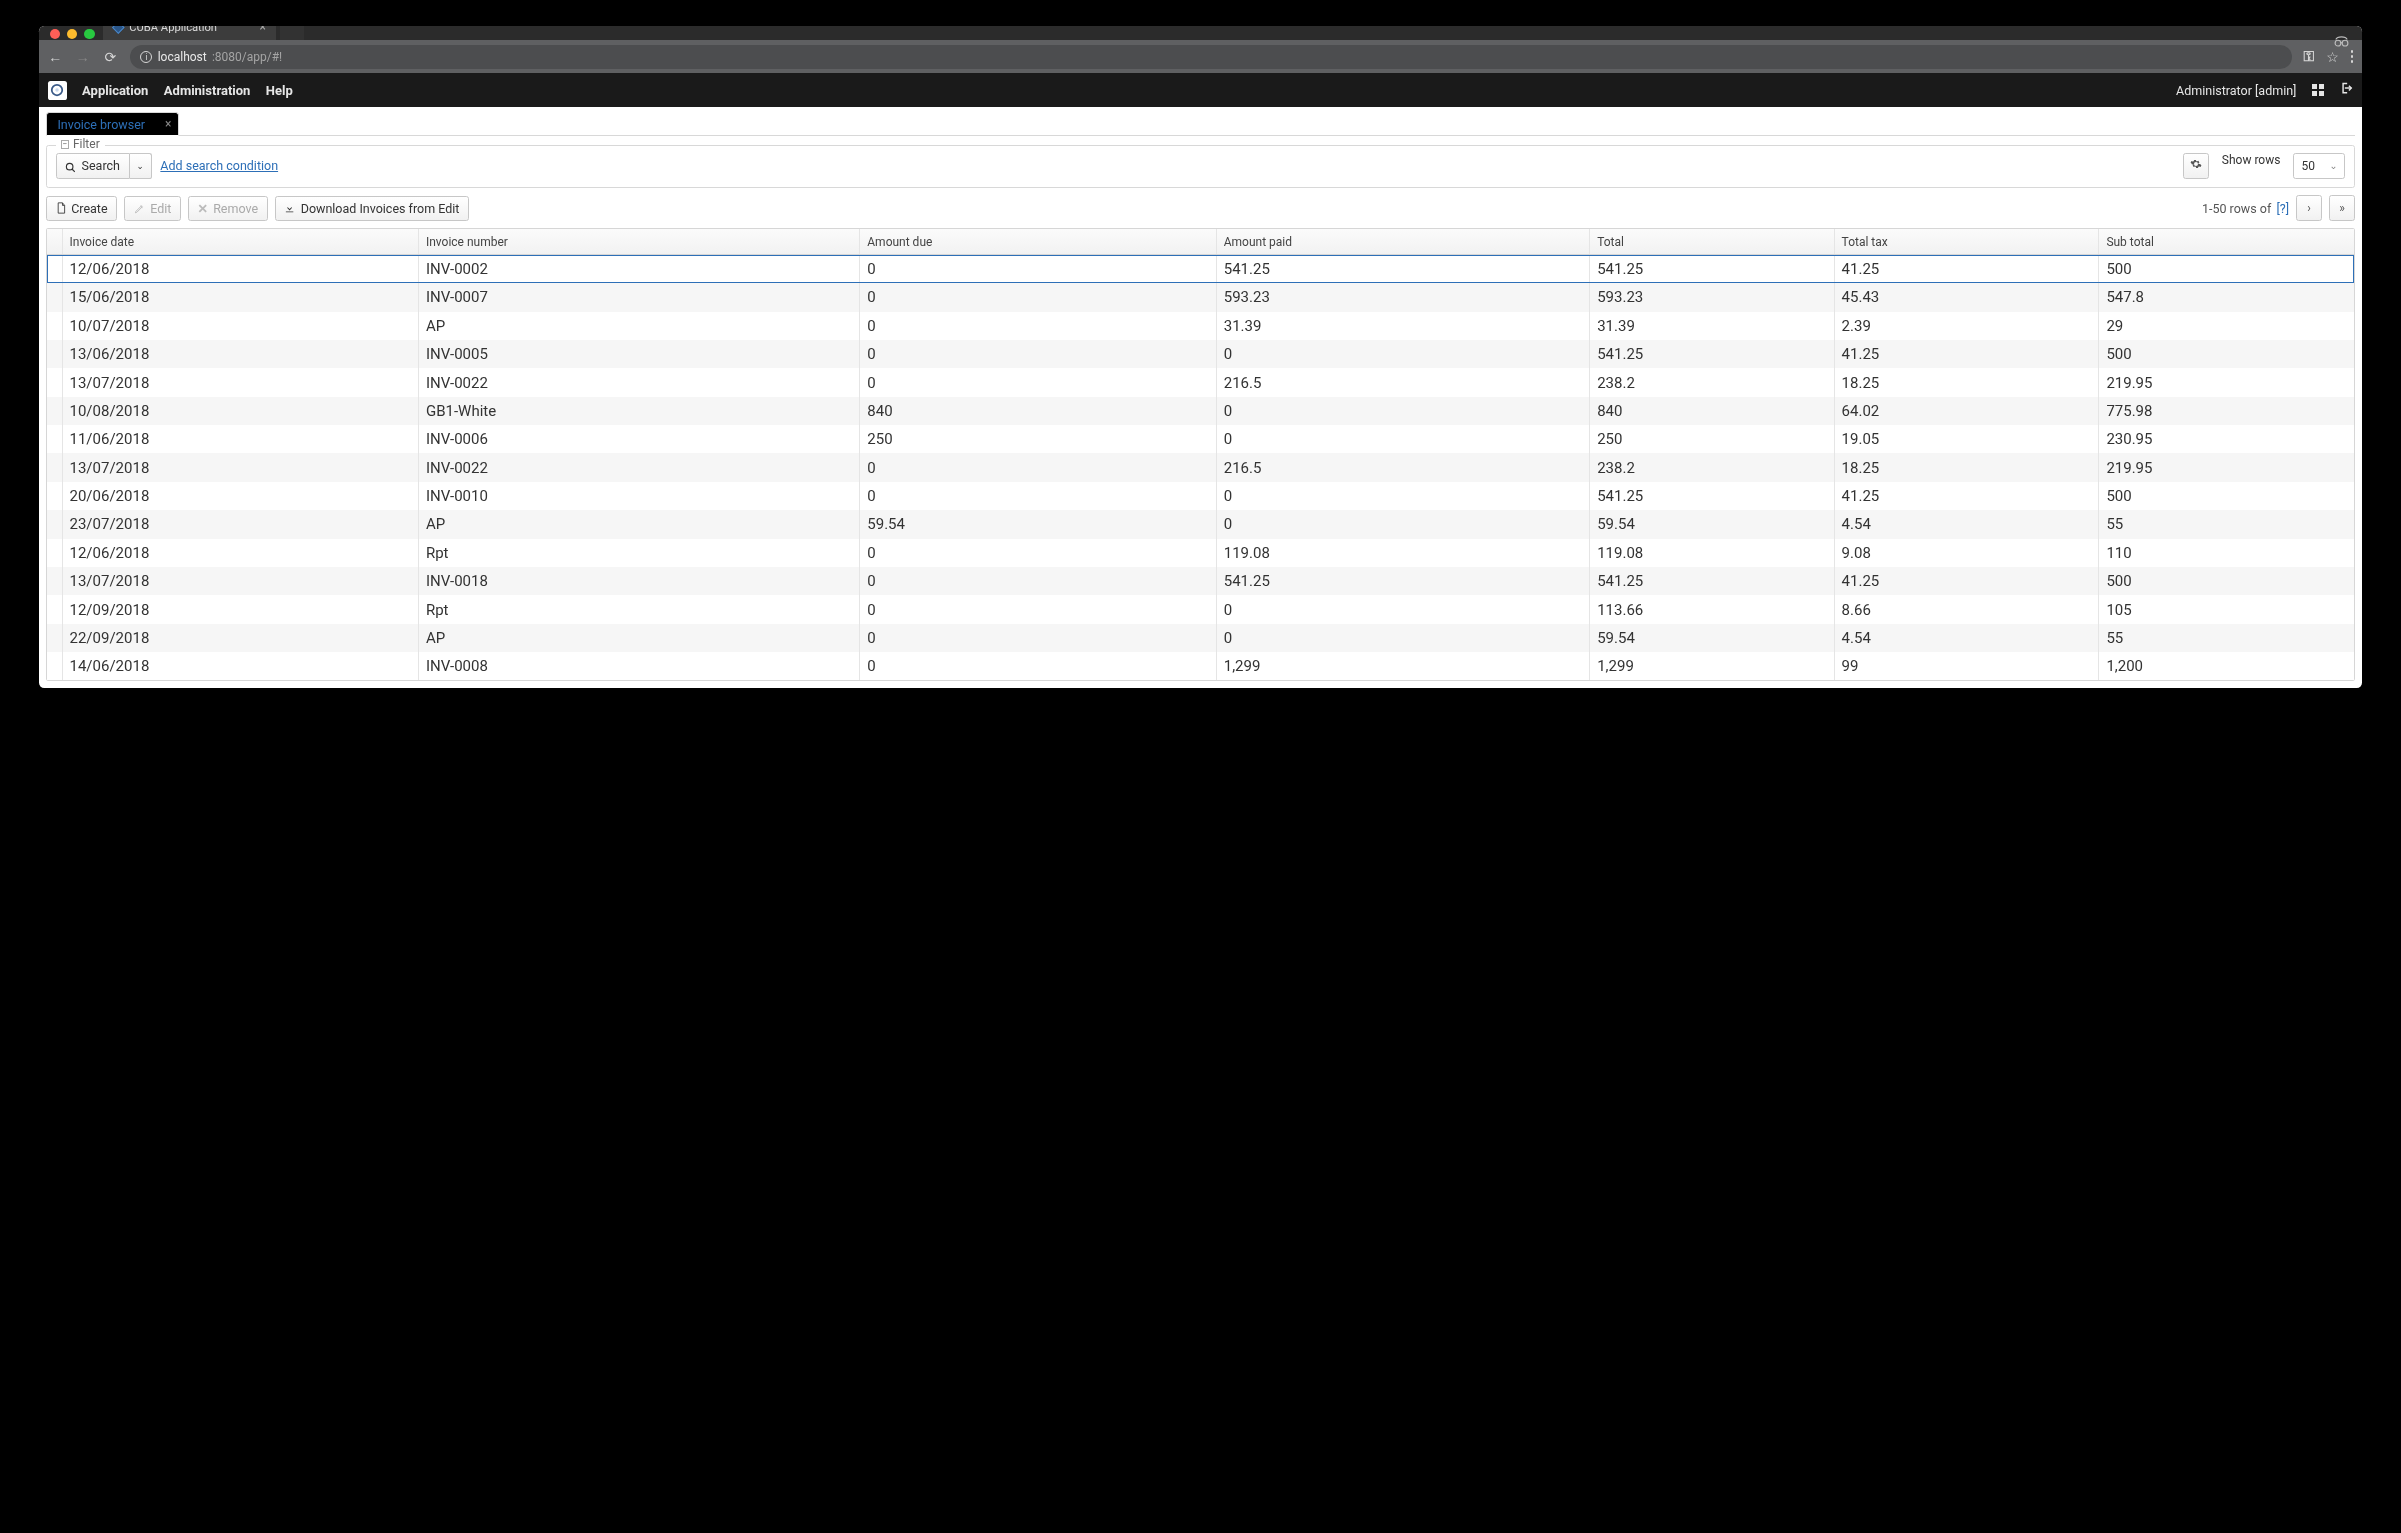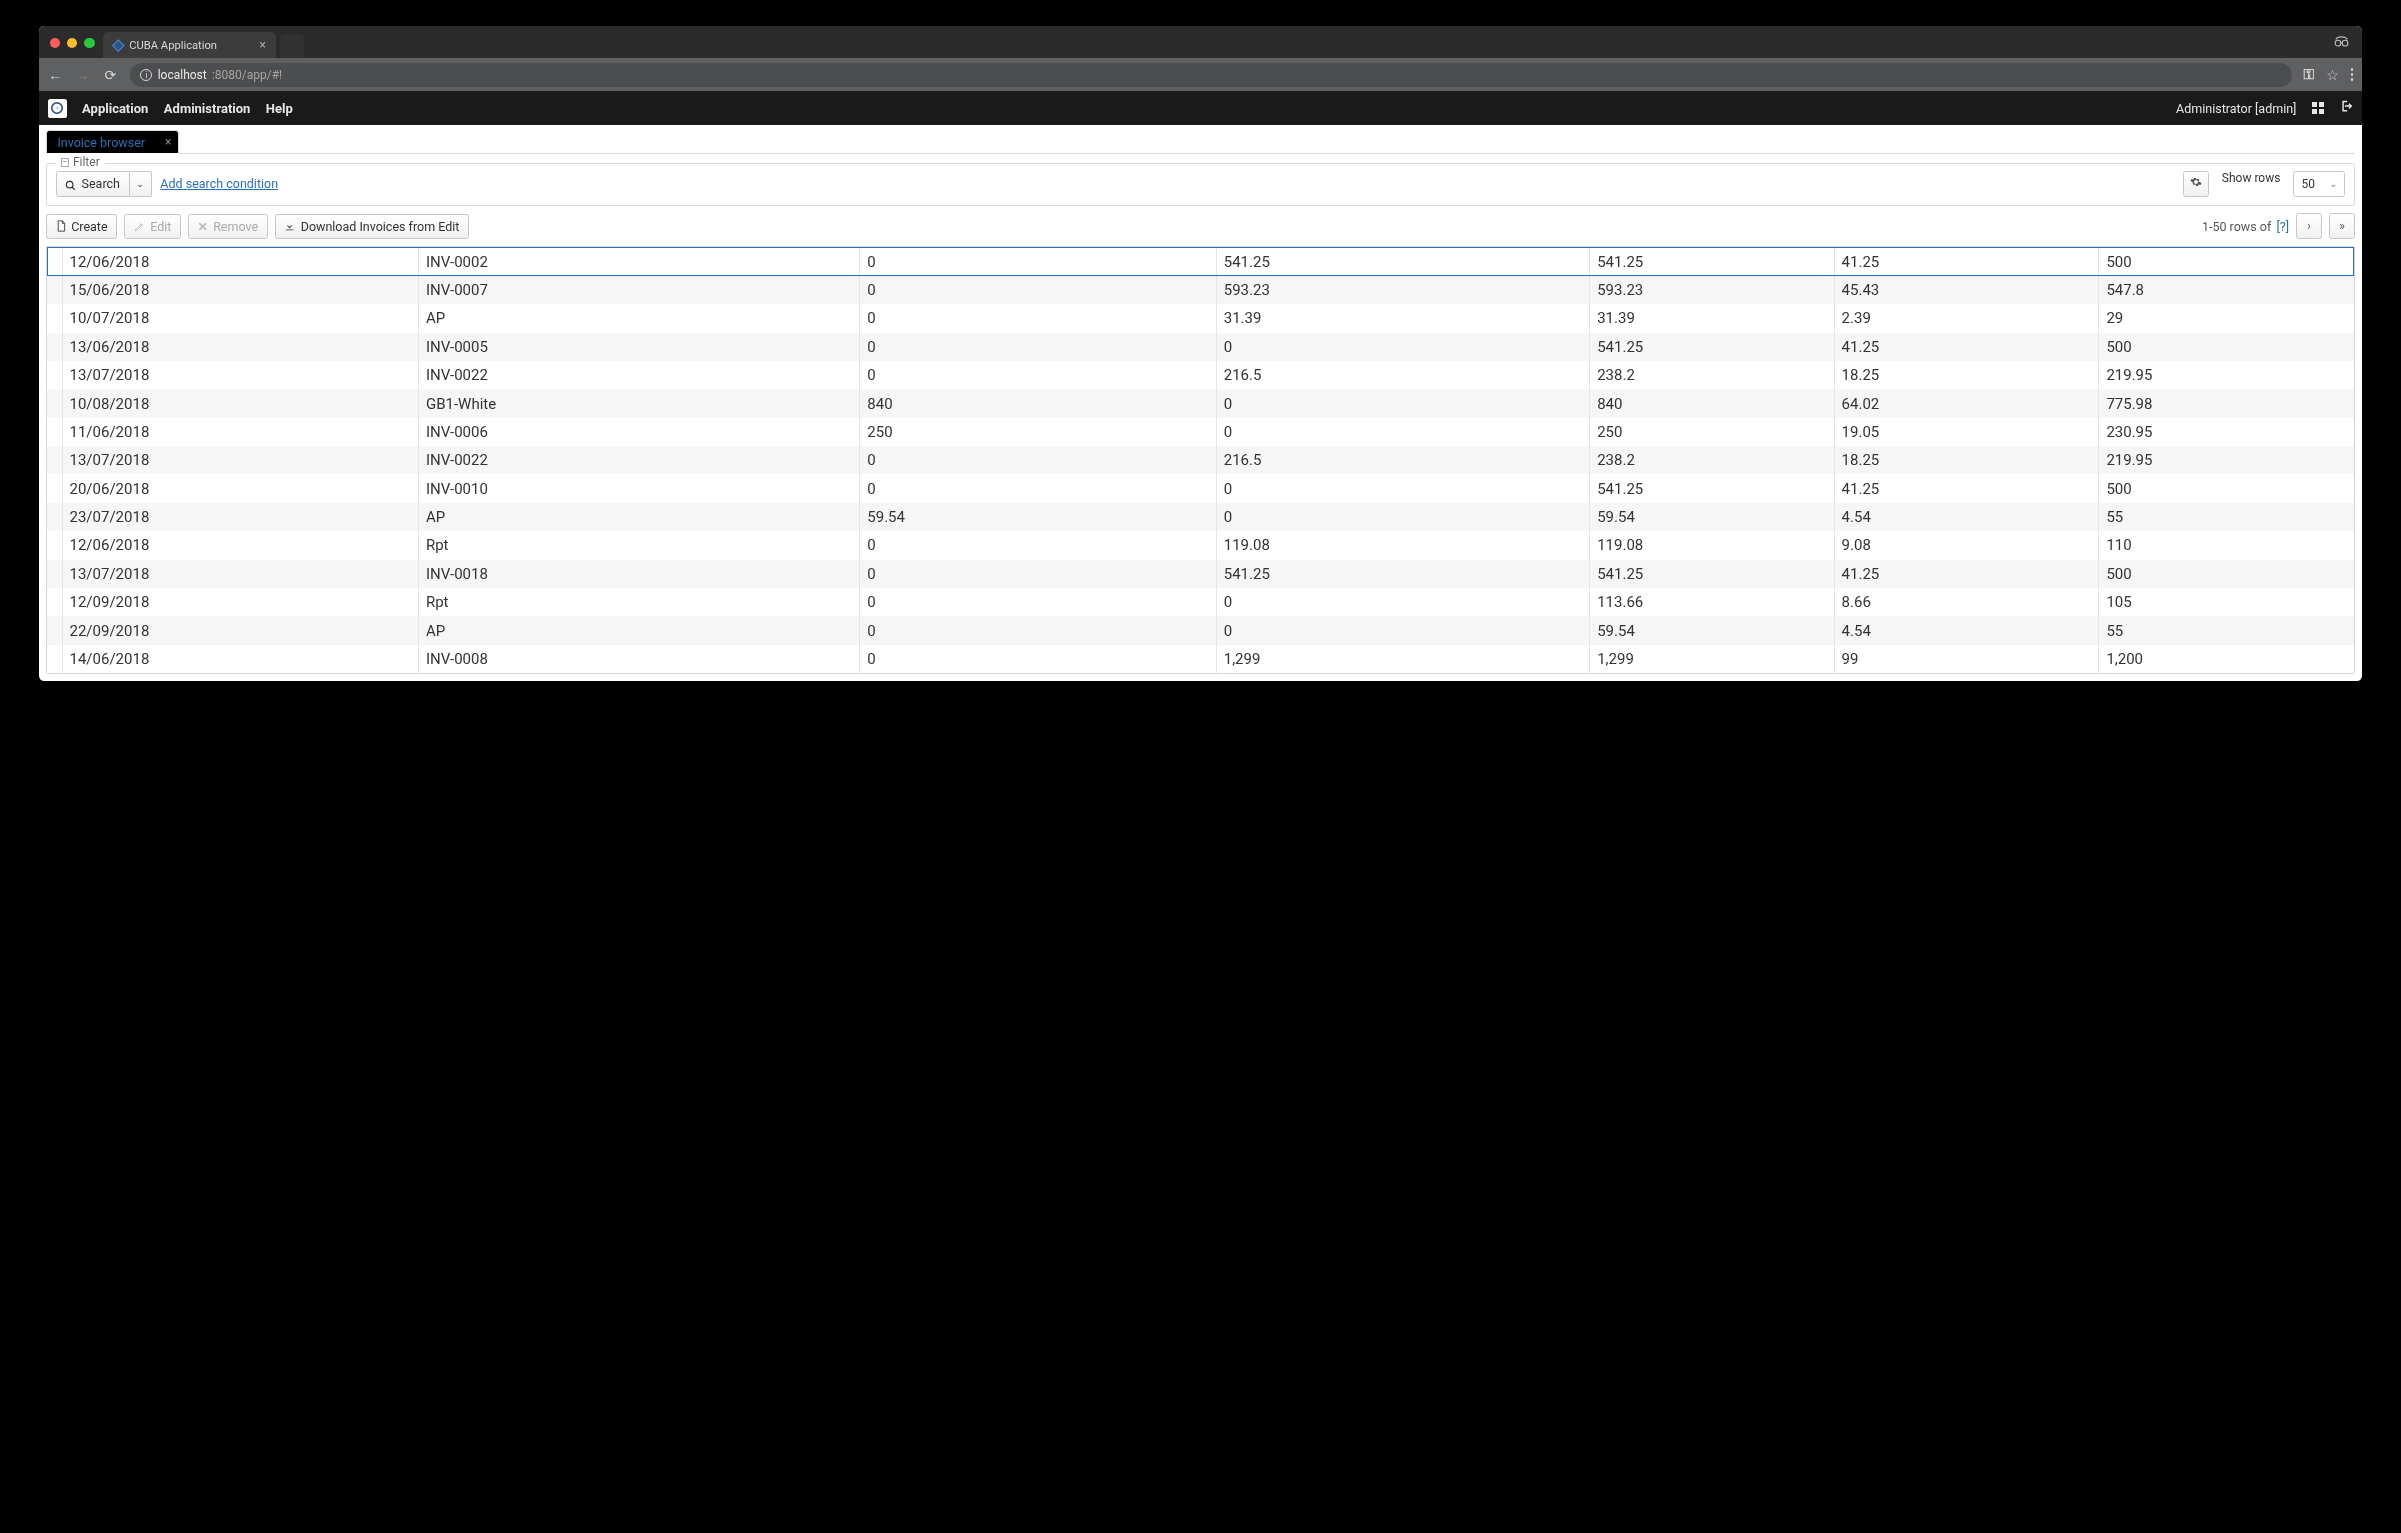--- a/index.html
+++ b/index.html
@@ -13,21 +13,21 @@
   }
   .window {
     background: #fff;
     border-radius: 5.2px;
     overflow: hidden;
     box-shadow: 0 8.6px 35px rgba(0,0,0,0.5);
   }
 
   
   .tab-strip {
-    height: 32px;
+    height: 14px;
     background: #2b2b2b;
     display: flex;
     align-items: flex-end;
     padding: 5.2px 7px 0 7px;
     position: relative;
   }
   .traffic-lights { display: flex; gap: 7px; align-self: center; margin: 0 8.6px 3.5px 3.5px; }
   .tl { width: 10.4px; height: 10.4px; border-radius: 50%; }
   .tl.red { background: #ff5f57; }
   .tl.yellow { background: #febc2e; }
@@ -352,20 +352,30 @@
       </span>
       <span class="sq-btn">
         <span>›</span>
       </span>
       <span class="sq-btn">
         <span>»</span>
       </span>
     </div>
 
     <div class="tbl-wrap">
+      <div class="tbl-head">
+        <div class="th"></div>
+        <div class="th">Invoice date</div>
+        <div class="th">Invoice number</div>
+        <div class="th">Amount due</div>
+        <div class="th">Amount paid</div>
+        <div class="th">Total</div>
+        <div class="th">Total tax</div>
+        <div class="th">Sub total</div>
+      </div>
       <div id="tbody">
           <div class="tbl-row selected">
             <div class="td"></div>
             <div class="td">12/06/2018</div>
             <div class="td">INV-0002</div>
             <div class="td">0</div>
             <div class="td">541.25</div>
             <div class="td">541.25</div>
             <div class="td">41.25</div>
             <div class="td">500</div>

